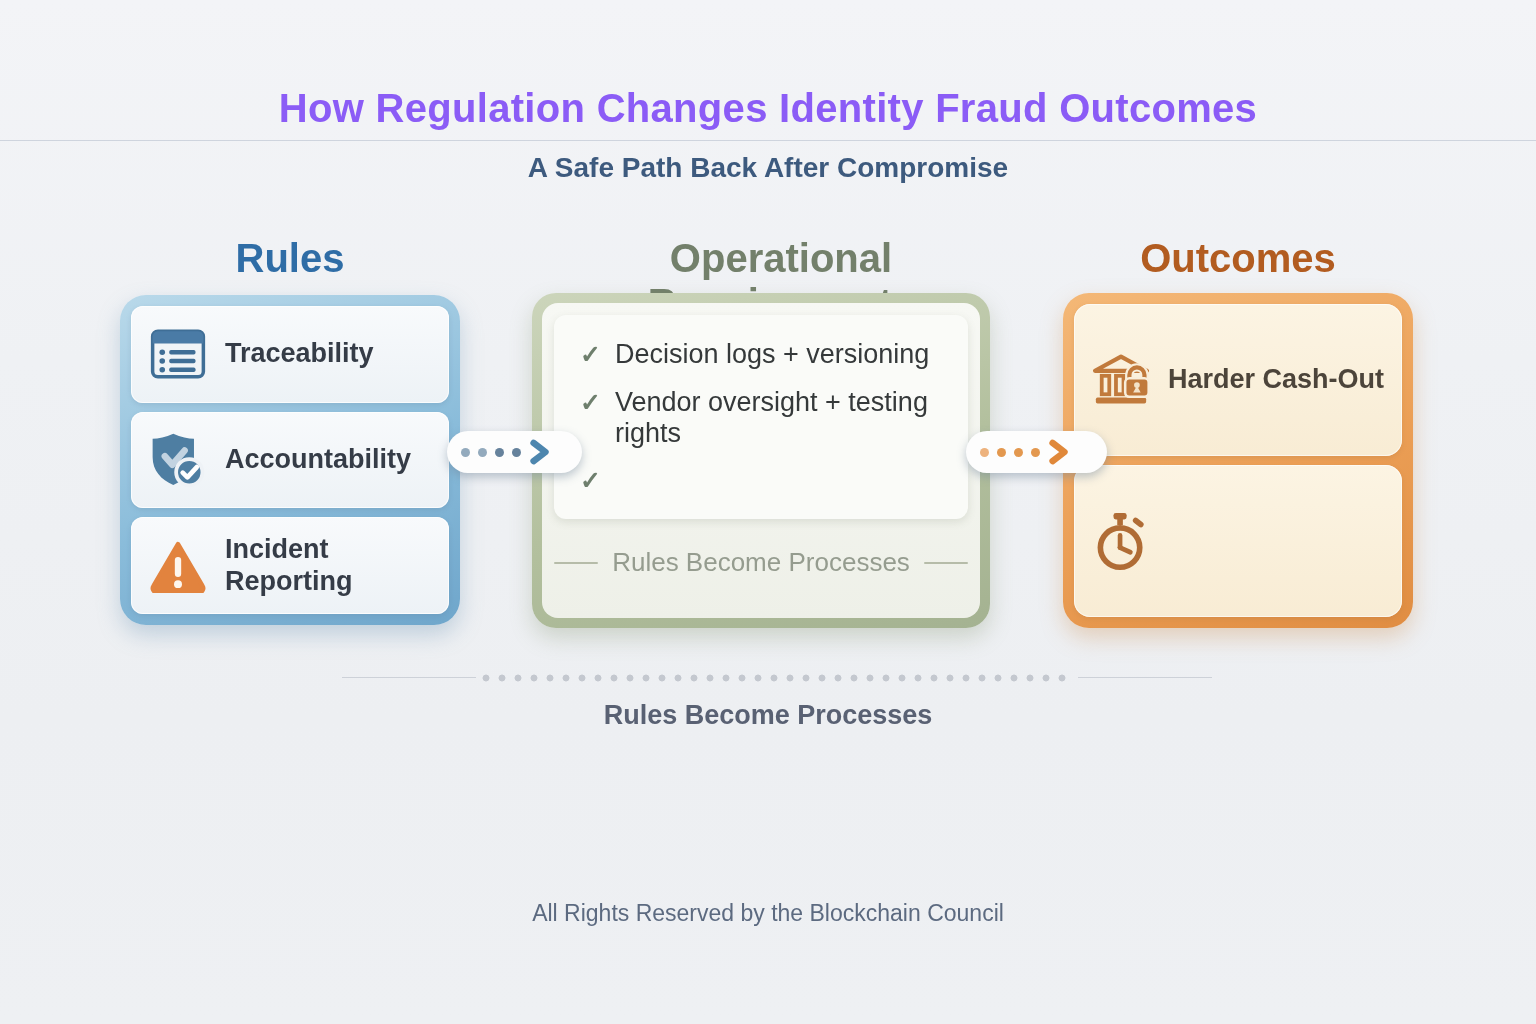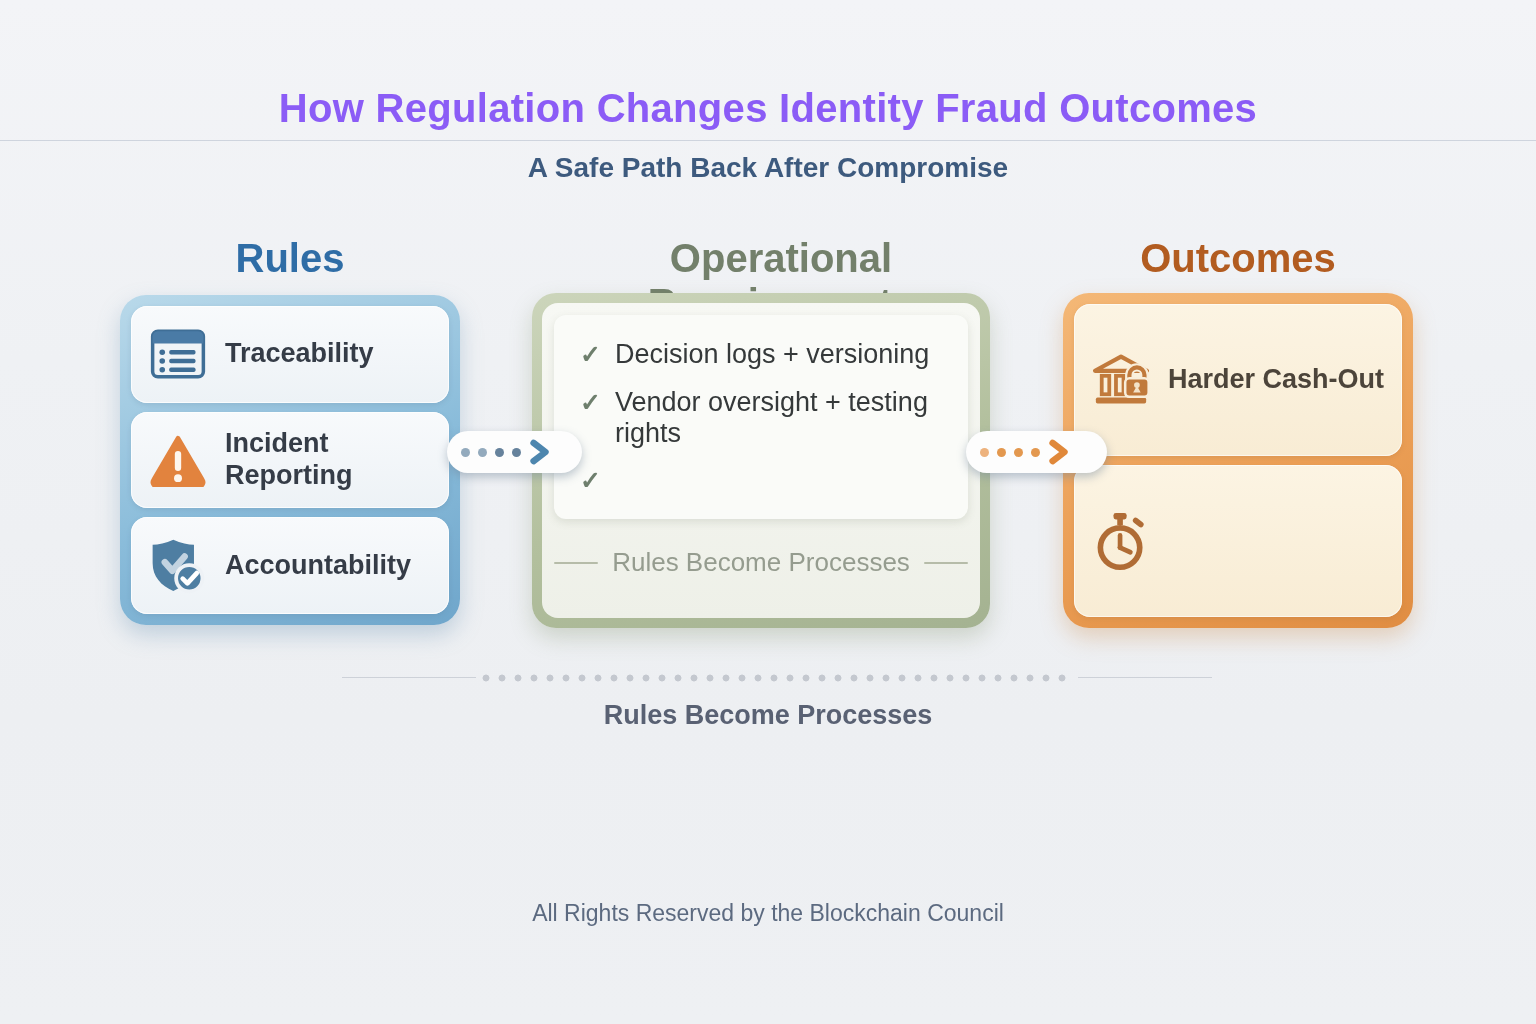--- a/index.html
+++ b/index.html
@@ -22,21 +22,21 @@
   .panel{position:absolute;box-sizing:border-box;}
   #panel-rules{left:120px;top:295px;width:340px;height:330px;border-radius:26px;padding:11px;
     background:linear-gradient(160deg,#b9d9ea 0%,#8abcda 55%,#6fa6cb 100%);
     box-shadow:0 10px 22px rgba(110,150,180,0.35);}
   #panel-out{left:1063px;top:293px;width:350px;height:335px;border-radius:26px;padding:11px;
     background:linear-gradient(160deg,#f4b877 0%,#eb9f56 55%,#e08d42 100%);
     box-shadow:0 10px 22px rgba(205,145,85,0.35);}
   .panel-stack{display:flex;flex-direction:column;gap:9px;height:100%;}
   .item-card{flex:1;border-radius:16px;display:flex;align-items:center;gap:16px;padding:0 12px 0 16px;}
   .rules-card{background:linear-gradient(180deg,#f8fafc 0%,#edf2f6 100%);
-    box-shadow:0 2px 5px rgba(90,120,150,0.20),inset 0 0 0 1px rgba(255,255,255,0.75);}
+    box-shadow:0 2px 5px rgba(90,120,150,0.20),inset 0 0 0 1px rgba(255,255,255,0.75);border-radius:12px;}
   .out-card{background:linear-gradient(180deg,#fcf4e3 0%,#f8ecd4 100%);
     box-shadow:0 2px 5px rgba(170,120,70,0.22),inset 0 0 0 1px rgba(255,255,255,0.6);}
   .card-icon{width:62px;height:60px;flex-shrink:0;display:flex;align-items:center;justify-content:center;}
   .card-label{font-size:27px;font-weight:700;color:#353c47;line-height:1.18;}
   .out-card .card-label{color:#4c443a;}
 
   #panel-op{left:532px;top:293px;width:458px;height:335px;border-radius:24px;padding:10px;
     background:linear-gradient(165deg,#ccd5bb 0%,#b3c09e 55%,#a4b291 100%);
     box-shadow:0 10px 22px rgba(130,145,110,0.30);}
   .op-inner{height:100%;border-radius:16px;box-sizing:border-box;padding:12px 12px 0 12px;
@@ -99,39 +99,39 @@
             <rect x="22" y="24.5" width="30" height="5" rx="2" fill="#3f6e96"></rect>
             <rect x="22" y="34.5" width="30" height="5" rx="2" fill="#3f6e96"></rect>
             <rect x="22" y="44.5" width="30" height="5" rx="2" fill="#3f6e96"></rect>
           </svg>
         </span>
         <span class="card-label">Traceability</span>
       </div>
 
       <div class="item-card rules-card">
         <span class="card-icon">
-          <svg width="58" height="54" viewBox="0 0 64 58">
-            <path d="M32 5 L59 51 a4.5 4.5 0 0 1 -4 7 H9 a4.5 4.5 0 0 1 -4 -7 Z" fill="#e2833e" stroke="#e2833e" stroke-width="5" stroke-linejoin="round"></path>
-            <rect x="28.5" y="19" width="7" height="22" rx="3.5" fill="#fdf6ee"></rect>
-            <circle cx="32" cy="49" r="4.4" fill="#fdf6ee"></circle>
-          </svg>
-        </span>
-        <span class="card-label">Incident Reporting</span>
-      </div>
-
-      <div class="item-card rules-card">
-        <span class="card-icon">
           <svg width="62" height="60" viewBox="0 0 66 62">
             <path d="M28 3 C36 6.5 44 8.5 50 8.5 V28 C50 42 41 52 28 57.5 C15 52 6 42 6 28 V8.5 C12 8.5 20 6.5 28 3 Z" fill="#4e7ea2"></path>
             <path d="M19 27 l8 9 l13 -15" stroke="#cfdde8" stroke-width="7" fill="none" stroke-linecap="round" stroke-linejoin="round" opacity="0.9"></path>
             <circle cx="45" cy="44" r="14" fill="#4e7ea2" stroke="#eef2f6" stroke-width="4"></circle>
             <path d="M38 44.5 l5 5 l10 -11" stroke="#ffffff" stroke-width="5" fill="none" stroke-linecap="round" stroke-linejoin="round"></path>
           </svg>
         </span>
         <span class="card-label">Accountability</span>
+      </div>
+
+      <div class="item-card rules-card">
+        <span class="card-icon">
+          <svg width="58" height="54" viewBox="0 0 64 58">
+            <path d="M32 5 L59 51 a4.5 4.5 0 0 1 -4 7 H9 a4.5 4.5 0 0 1 -4 -7 Z" fill="#e2833e" stroke="#e2833e" stroke-width="5" stroke-linejoin="round"></path>
+            <rect x="28.5" y="19" width="7" height="22" rx="3.5" fill="#fdf6ee"></rect>
+            <circle cx="32" cy="49" r="4.4" fill="#fdf6ee"></circle>
+          </svg>
+        </span>
+        <span class="card-label">Incident Reporting</span>
       </div>
 
     </div>
   </div>
 
   <div class="flow-pill" id="arrow-1">
     <span class="pill-dot"></span>
     <span class="pill-dot"></span>
     <span class="pill-dot"></span>
     <span class="pill-dot"></span>

